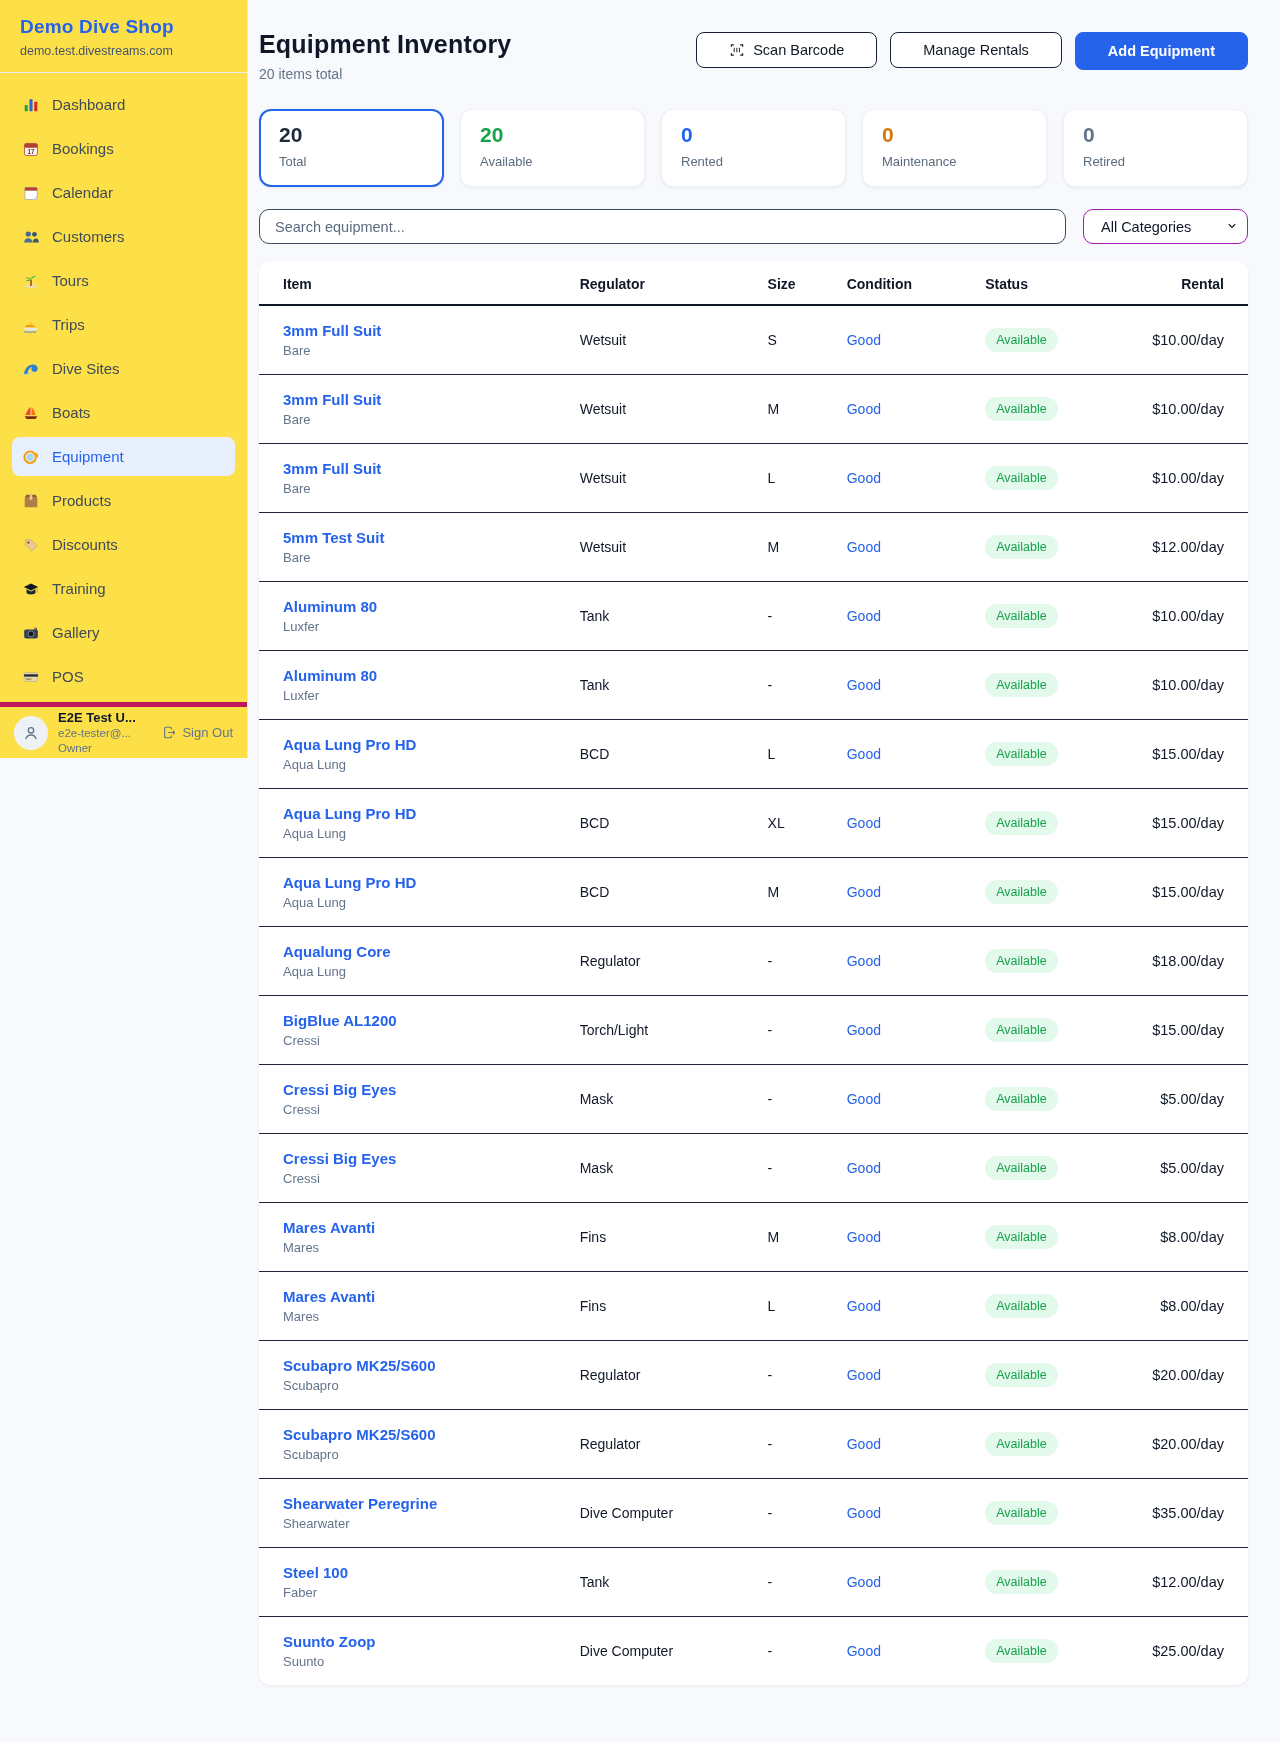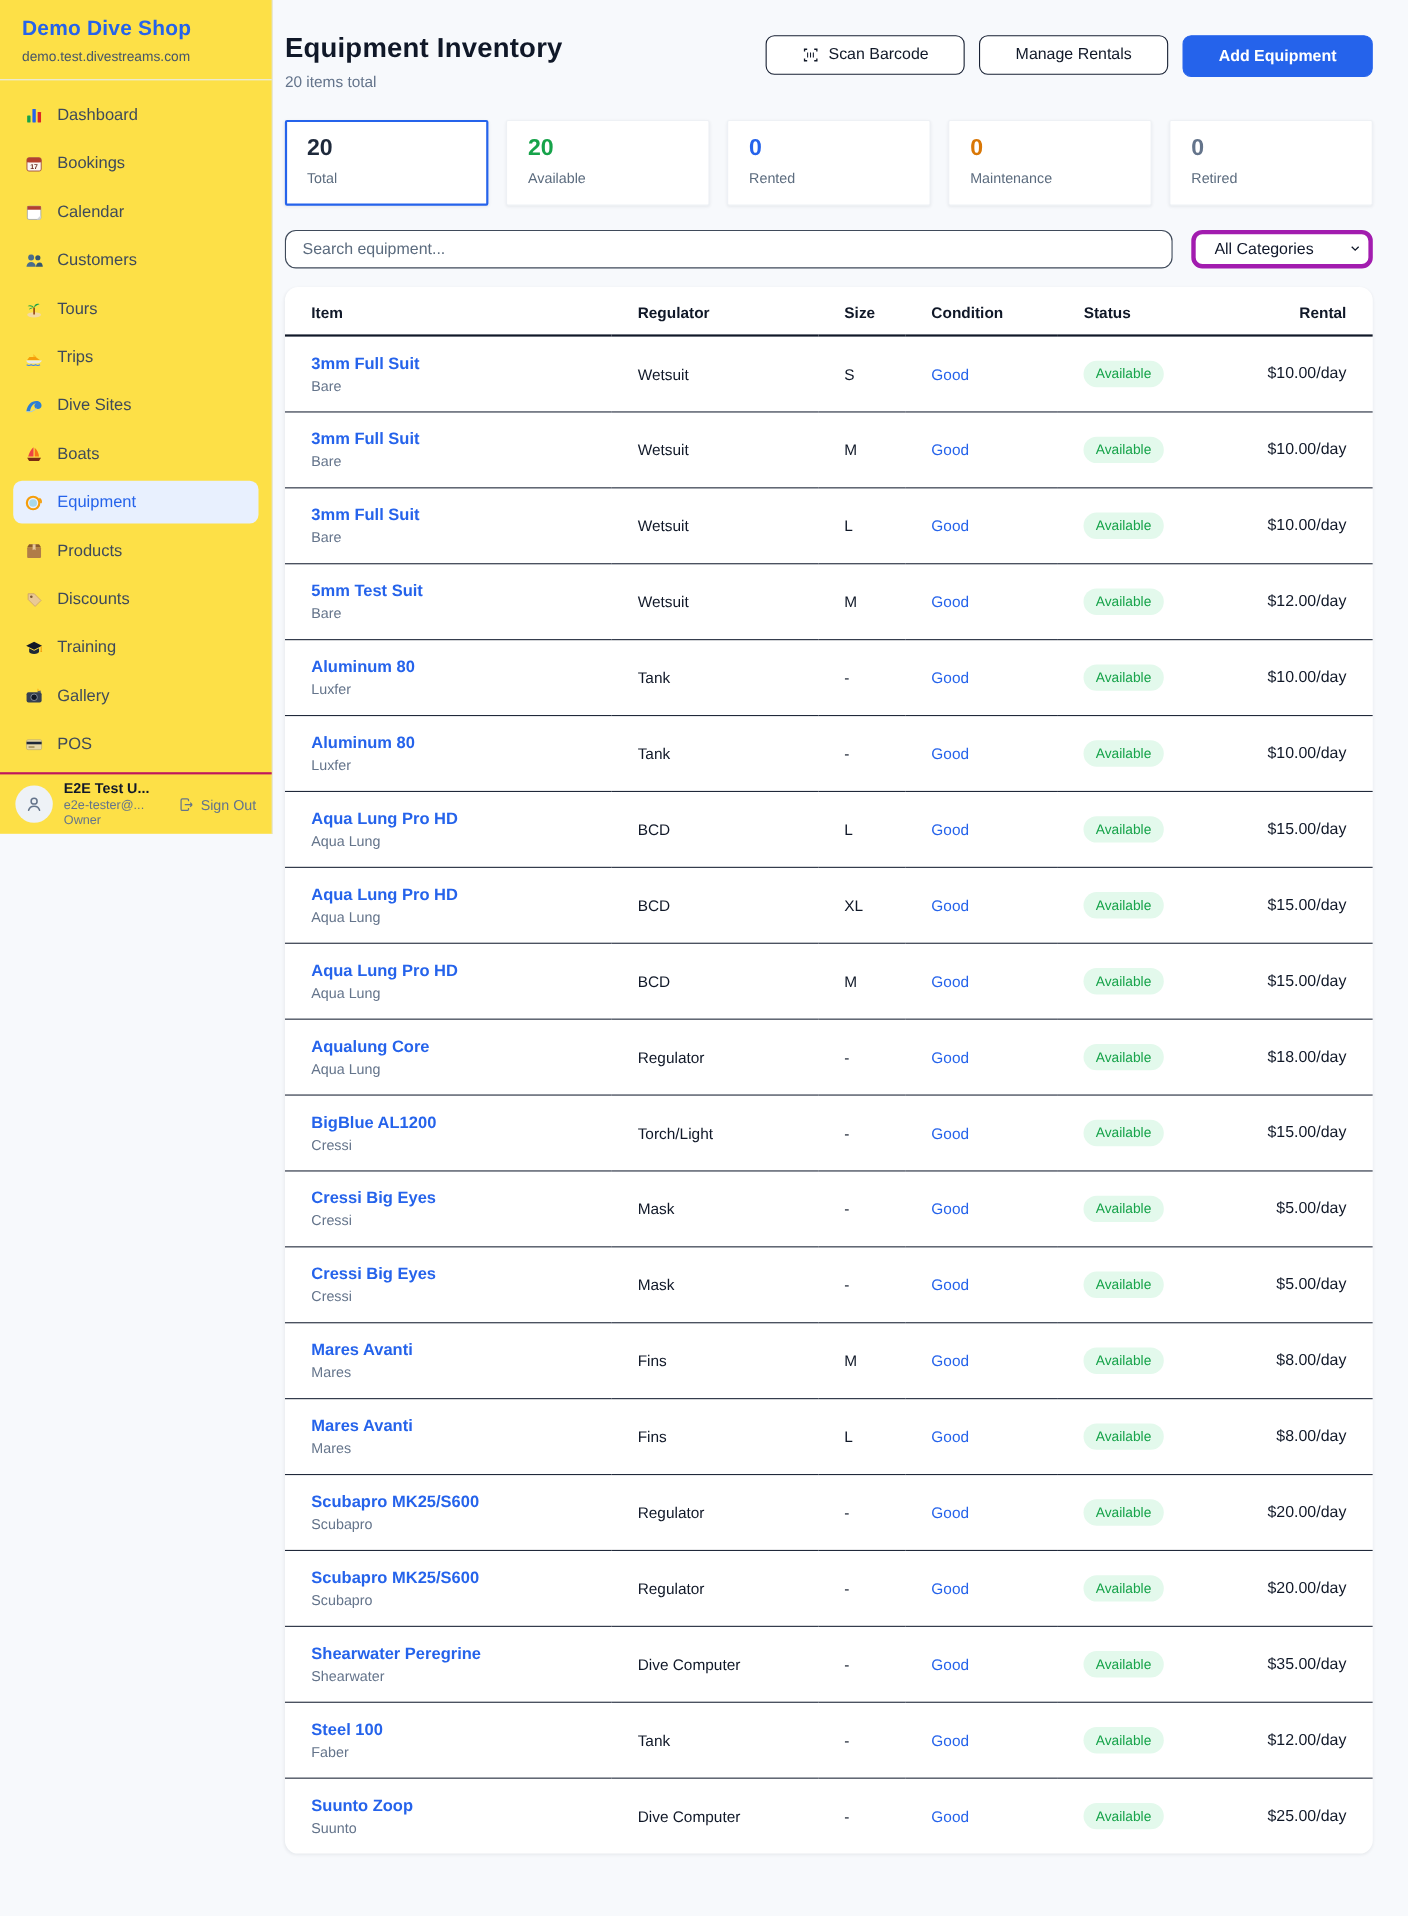--- a/index.html
+++ b/index.html
@@ -23,21 +23,21 @@
   .nav-item {
     display:flex; align-items:center; gap:12px;
     height:39px; padding:0 10px; margin-bottom:5px;
     border-radius:8px; cursor:pointer;
     color:#3f4a5a; font-size:15px;
   }
   .nav-item.active { background:#e8f0fe; color:#2563eb; font-weight:500; }
   .nav-icon { width:18px; height:18px; flex:0 0 18px; display:inline-flex; }
   .nav-icon svg { width:18px; height:18px; }
   .user-footer {
-    border-top:2px solid #be185d; padding:8px 14px;
+    border-top:5px solid #be185d; padding:8px 14px;
     display:flex; align-items:center; gap:10px; height:56px;
   }
   .avatar { width:34px; height:34px; border-radius:50%; background:#eef2f6;
     display:flex; align-items:center; justify-content:center; flex:0 0 34px; }
   .avatar svg { width:20px; height:20px; }
   .user-meta { flex:1 1 auto; min-width:0; line-height:1.25; }
   .user-name { font-size:13px; font-weight:bold; color:#0f172a; white-space:nowrap; }
   .user-email, .user-role { font-size:11.5px; color:#64748b; white-space:nowrap; }
   .signout { display:flex; align-items:center; gap:5px; color:#64748b; font-size:13px; cursor:pointer; white-space:nowrap;justify-content:flex-end; }
   .signout svg { width:15px; height:15px; }
@@ -48,34 +48,34 @@
   .page-subtitle { font-size:14px; color:#64748b; margin-top:7px; }
   .header-actions { display:flex; gap:13px; margin-top:2px; }
   .btn { display:inline-flex; align-items:center; gap:8px; height:36px; padding:0 32px;
     border-radius:8px; font-size:14.5px; font-weight:500; cursor:pointer;
     font-family:"Liberation Sans", sans-serif; }
   .btn-outline { background:#fff; border:1px solid #172033; color:#101828; }
   .btn-primary { background:#2563eb; border:1px solid #2563eb; color:#fff; height:38px; font-weight:600; }
   .btn svg { width:16px; height:16px; }
   
   .stats { display:grid; grid-template-columns:repeat(5,1fr); gap:16px; margin-top:27px; }
-  .stat-card { background:#fff; border:1px solid #eef1f5; border-radius:2px; padding:13px 19px;
+  .stat-card { background:#fff; border:1px solid #eef1f5; border-radius:12px; padding:13px 19px;
     box-shadow:0 1px 3px rgba(15,23,42,.07); height:78px; cursor:pointer; }
   .stat-card.active { border:2px solid #2563eb; padding:12px 18px; }
   .stat-value { font-size:21px; font-weight:bold; }
   .stat-label { font-size:13px; color:#5b6b7e; margin-top:7px; }
   
   .filters { display:flex; gap:17px; margin-top:22px; }
   .search-wrap { flex:1 1 auto; }
   .search-input { width:100%; height:35px; border:1px solid #3f4a5a; border-radius:10px;
     padding:0 15px; font-size:14.5px; color:#0f172a; background:#fff; outline:none;
     font-family:"Liberation Sans", sans-serif; }
   .search-input::placeholder { color:#5b6b7e; }
   .select-wrap { position:relative; width:165px; flex:0 0 165px; }
-  .category-select { width:100%; height:35px; border:4px solid #a21caf; border-radius:10px;
+  .category-select { width:100%; height:35px; border:1px solid #a21caf; border-radius:10px;
     background:#fff; font-size:14.5px; color:#0f172a; padding:0 18px 0 17px;
     -webkit-appearance:none; appearance:none; cursor:pointer;
     font-family:"Liberation Sans", sans-serif; }
   .select-chevron { position:absolute; right:9px; top:10px; width:14px; height:14px; pointer-events:none; }
   
   .table-card { background:#fff; border-radius:12px; margin-top:17px;
     box-shadow:0 1px 3px rgba(15,23,42,.07); overflow:hidden; }
   table { width:100%; border-collapse:collapse; }
   th { text-align:left; font-size:14px; font-weight:bold; color:#101828;
     padding:15px 24px 12px 24px; border-bottom:2px solid #101828; }

